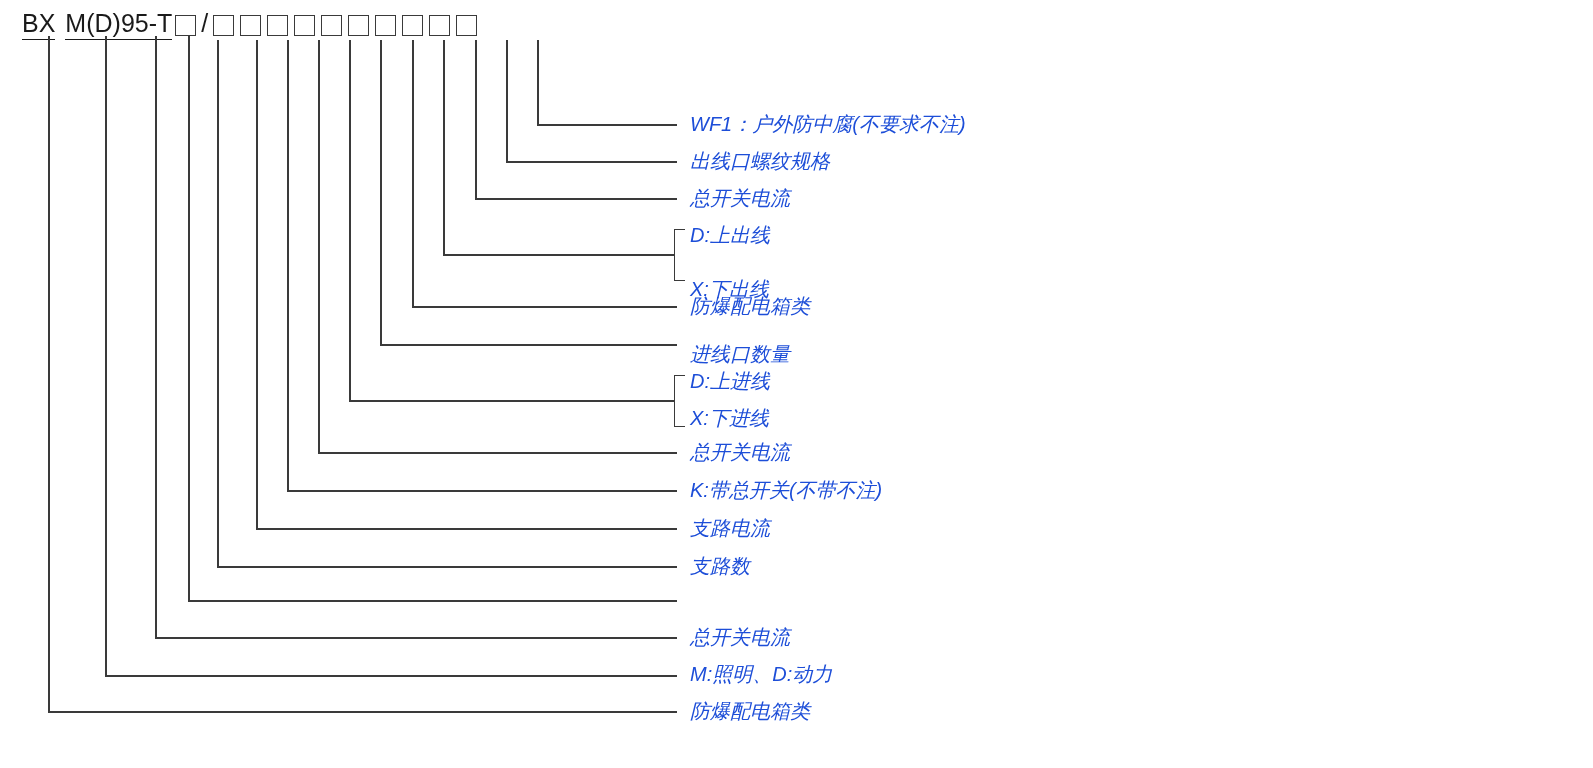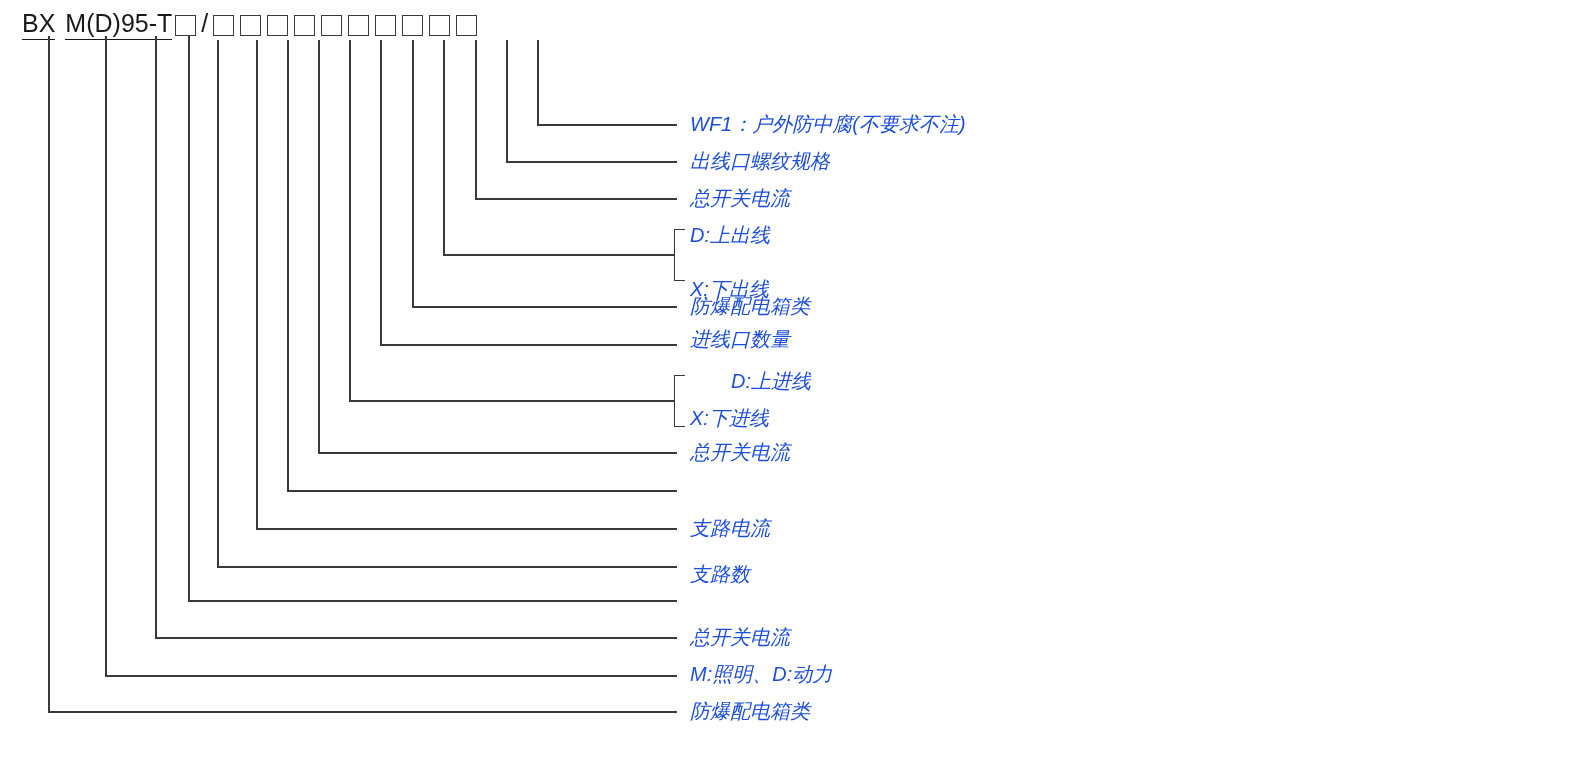--- a/index.html
+++ b/index.html
@@ -155,23 +155,24 @@
 
   <div class="vline" style="left:48px;  top:36px;  height:676px;"></div>
   <div class="hline" style="left:48px;  top:711px; width:629px;"></div>
 
   <div class="label" style="left:690px; top:111px;">WF1：户外防中腐(不要求不注)</div>
   <div class="label" style="left:690px; top:148px;">出线口螺纹规格</div>
   <div class="label" style="left:690px; top:185px;">总开关电流</div>
   <div class="label" style="left:690px; top:222px;">D:上出线</div>
   <div class="label" style="left:690px; top:276px;">X:下出线</div>
   <div class="label" style="left:690px; top:293px;">防爆配电箱类</div>
-  <div class="label" style="left:690px; top:326px;">进线口数量</div>
-  <div class="label" style="left:690px; top:368px;margin-left:41px;">D:上进线</div>
+  <div class="label" style="left:690px; top:341px;">进线口数量</div>
+  <div class="label" style="left:690px; top:368px;">D:上进线</div>
   <div class="label" style="left:690px; top:405px;">X:下进线</div>
   <div class="label" style="left:690px; top:439px;">总开关电流</div>
+  <div class="label" style="left:690px; top:477px;">K:带总开关(不带不注)</div>
   <div class="label" style="left:690px; top:515px;">支路电流</div>
-  <div class="label" style="left:690px; top:553px;margin-top:8px;">支路数</div>
+  <div class="label" style="left:690px; top:553px;">支路数</div>
   <div class="label" style="left:690px; top:624px;">总开关电流</div>
   <div class="label" style="left:690px; top:661px;text-align:center;">M:照明、D:动力</div>
   <div class="label" style="left:690px; top:698px;">防爆配电箱类</div>
 
 </div>
 
 </body></html>

